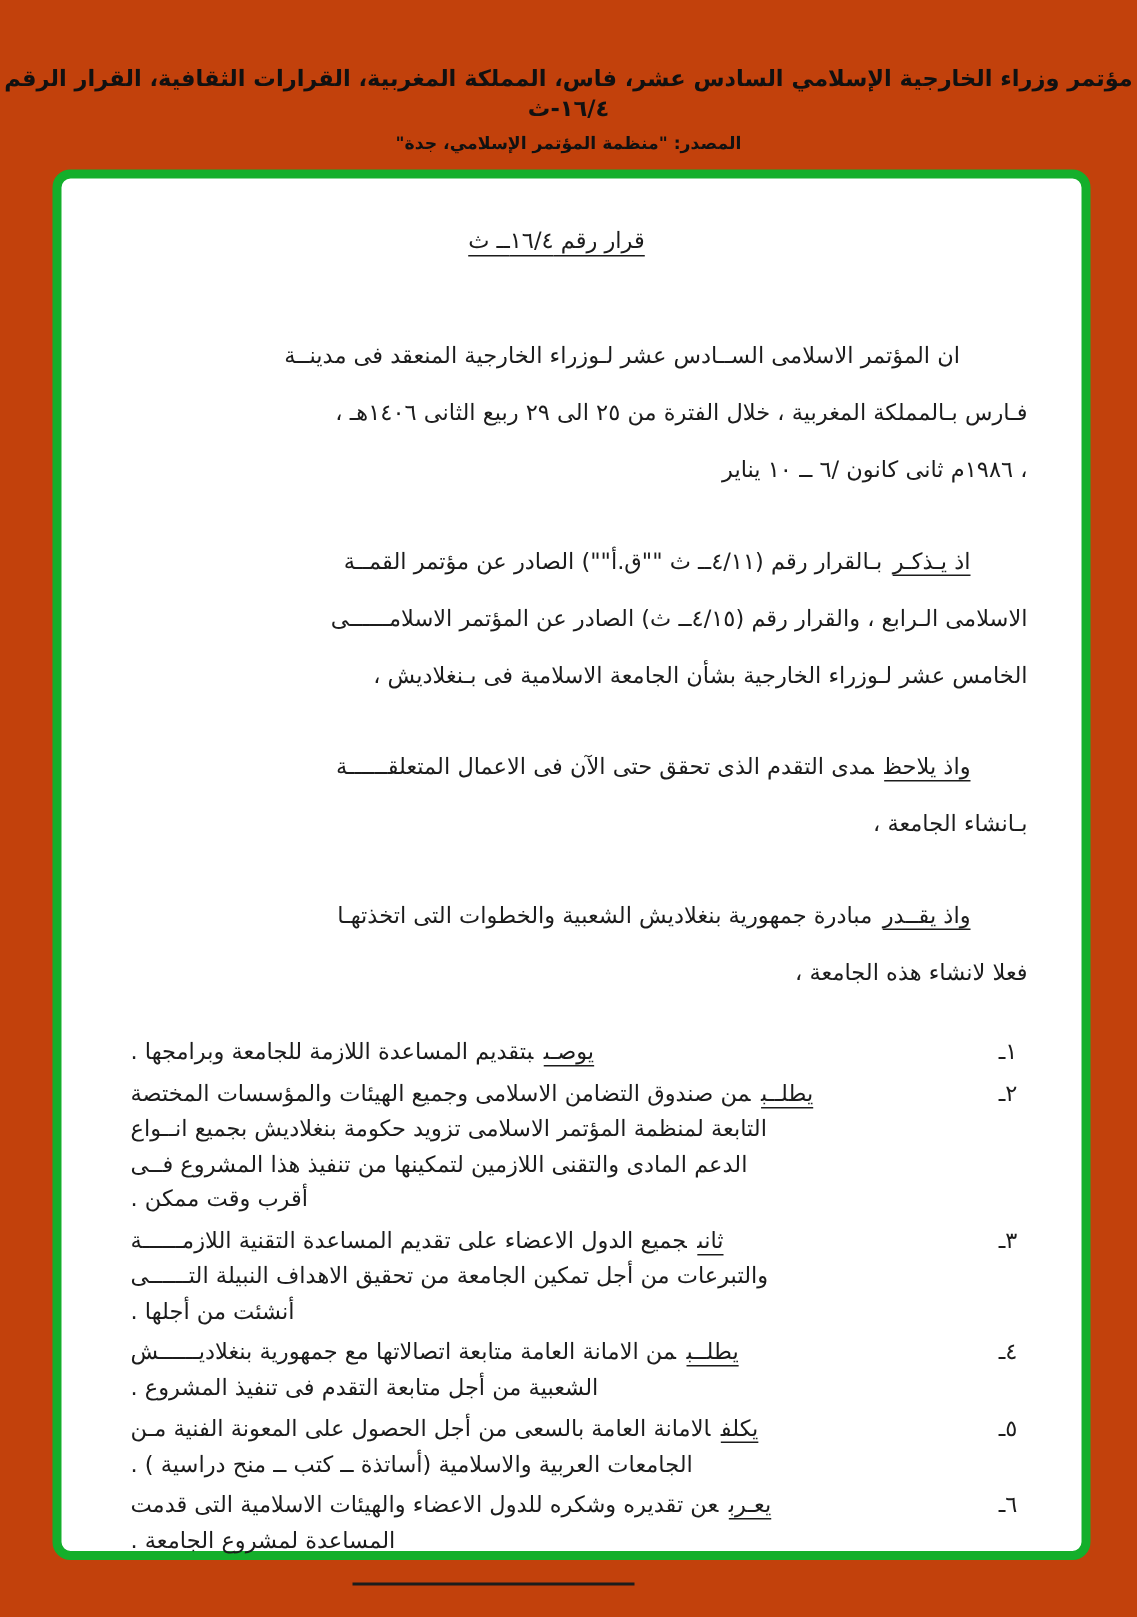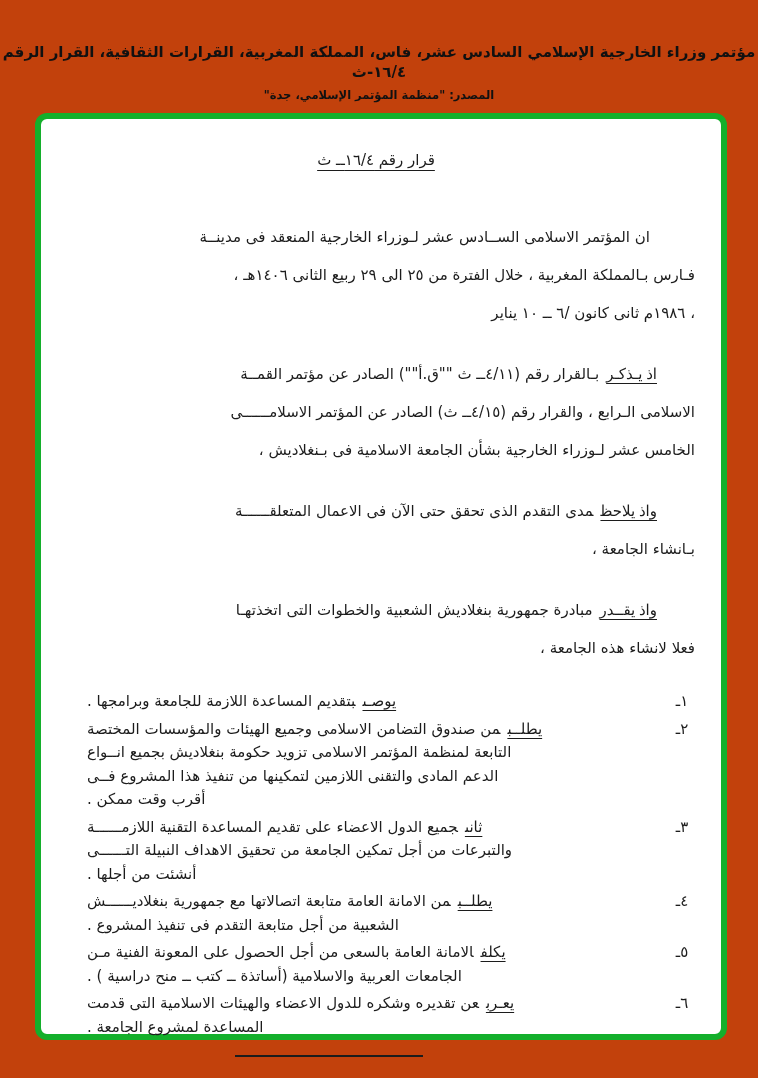--- a/index.html
+++ b/index.html
@@ -23,21 +23,21 @@
     position:absolute;left:35px;top:113px;
     width:692px;height:927px;
     border:6px solid #14af2b;border-radius:12px;
     box-sizing:border-box;
     background:#ffffff;
   }
   
   .doc{
     position:absolute;left:35px;top:113px;width:692px;height:927px;
     box-sizing:border-box;
-    padding:30px 32px 0 52px;
+    padding:30px 42px 0 52px;
     direction:rtl;
     font-size:15px;
   }
   .title{
     text-align:center;
     line-height:27px;
     margin:4px 30px 44px 0;
   }
   .title div{
     text-decoration:underline;
@@ -47,21 +47,20 @@
     text-align:right;
     white-space:pre-line;
     line-height:38px;
     margin:0 0 23px 0;
     text-indent:38px;
   }
   .lead{
     text-decoration:underline;
     text-underline-offset:4px;
     margin-left:7px;
-    font-family:Liberation Serif, serif;
   }
   .items{margin-top:6px;}
   .item{
     display:flex;
     gap:15px;
     margin:0 0 4px 0;
     line-height:23.5px;
   }
   .item .num{flex:none;width:26px;text-align:center;}
   .item .item-text{

